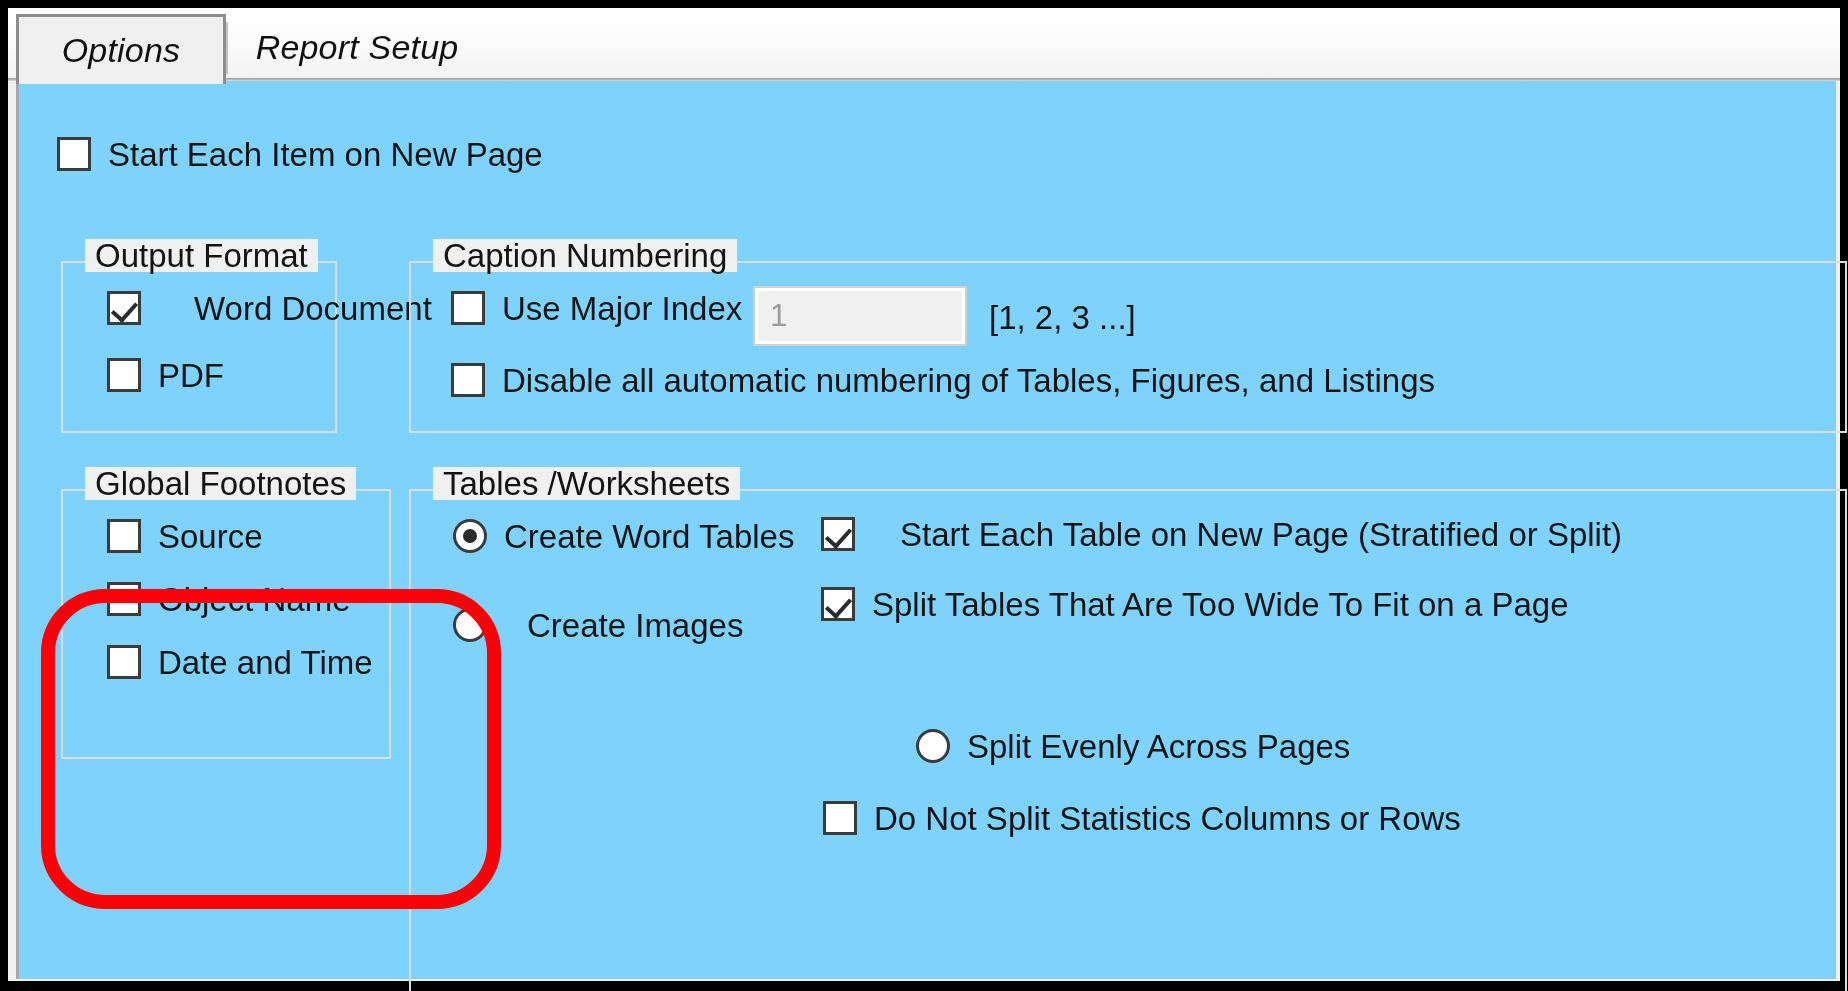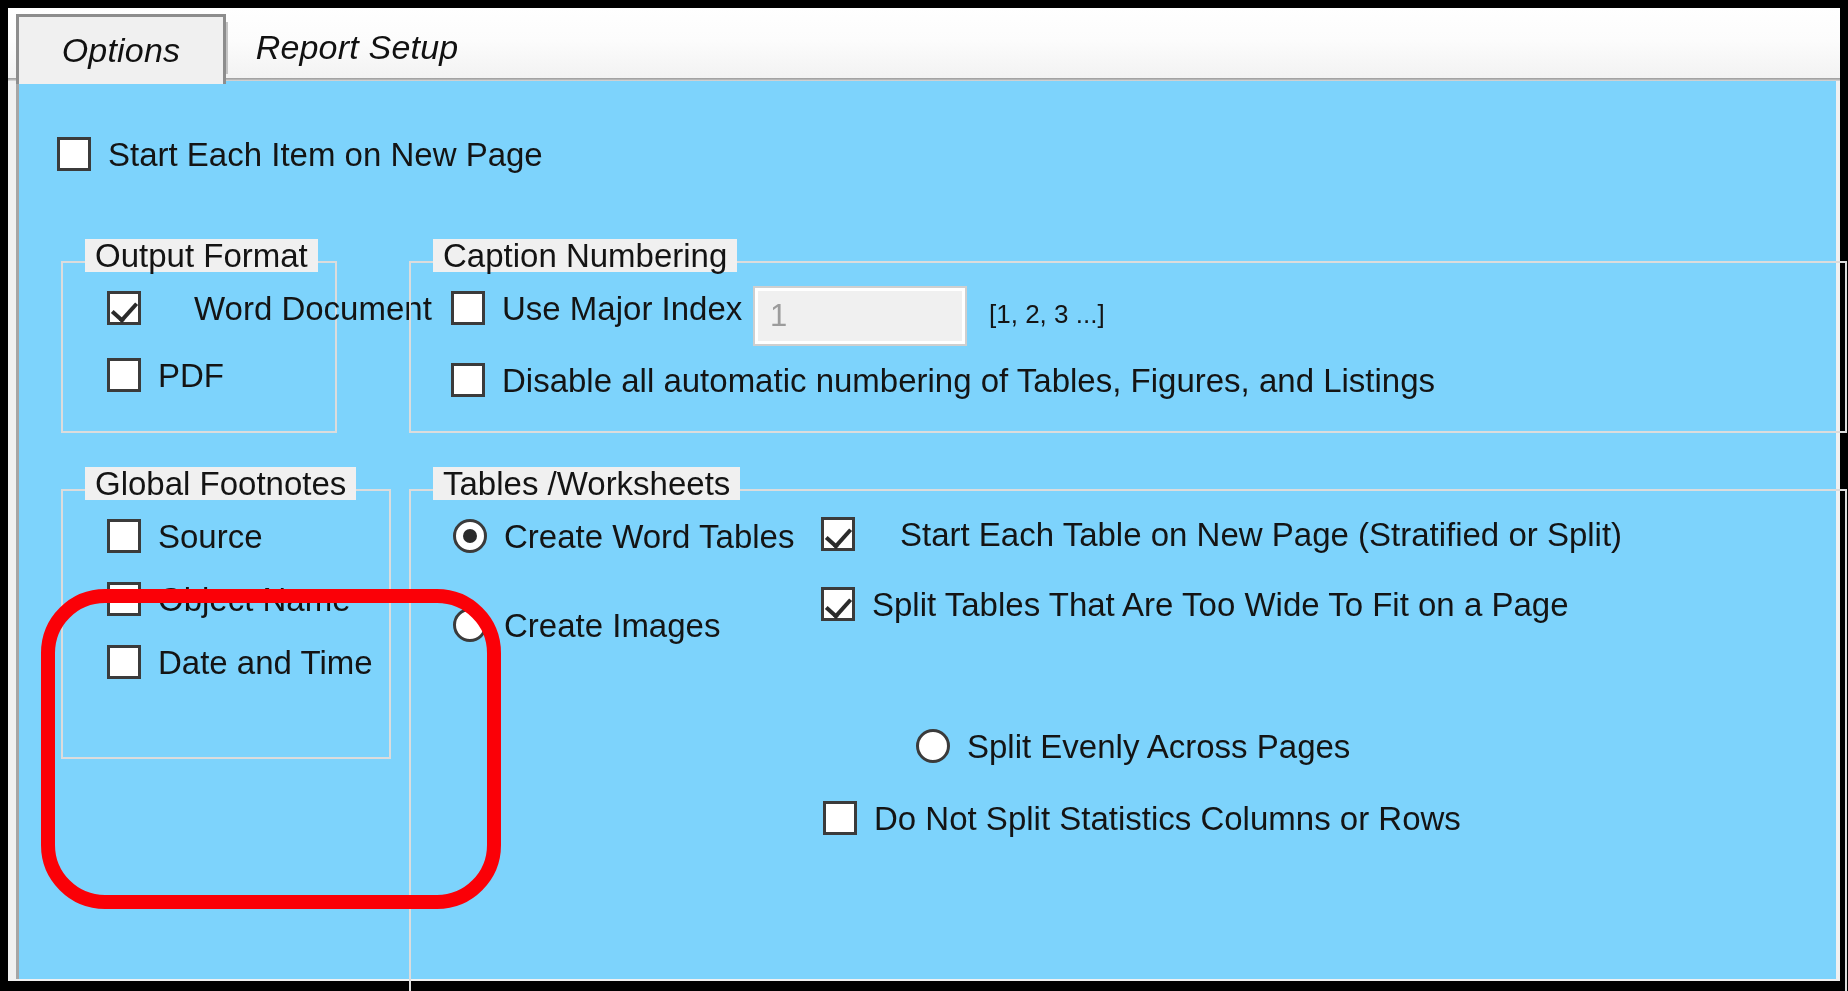--- a/index.html
+++ b/index.html
@@ -193,21 +193,21 @@
     outline: 2px solid #cfcfcf;
     display: flex;
     align-items: center;
     padding-left: 12px;
     font-size: 31px;
     color: #9c9c9c;
   }
 
   .static-text {
     position: absolute;
-    font-size: 26px;
+    font-size: 33px;
     color: #141414;
     white-space: nowrap;
   }
 
   
   #red-annotation {
     position: absolute;
     left: 22px;
     top: 508px;
     width: 460px;
@@ -297,21 +297,21 @@
       </div>
 
       <div class="groupbox" style="left:390px; top:408px; width:1438px; height:534px; border-bottom:none;">
         <span class="groupbox-title">Tables /Worksheets</span>
 
         <div class="ctl-row" style="left:42px; top:28px;">
           <span class="radio selected"></span>
           <span class="ctl-label">Create Word Tables</span>
         </div>
 
-        <div class="ctl-row" style="left:42px; top:117px;">
+        <div class="ctl-row" style="left:42px; top:117px;gap:23px;">
           <span class="radio"></span>
           <span class="ctl-label">Create Images</span>
         </div>
 
         <div class="ctl-row" style="left:410px; top:26px;gap:28px;">
           <span class="checkbox checked"></span>
           <span class="ctl-label">Start Each Table on New Page (Stratified or Split)</span>
         </div>
 
         <div class="ctl-row" style="left:410px; top:96px;">

